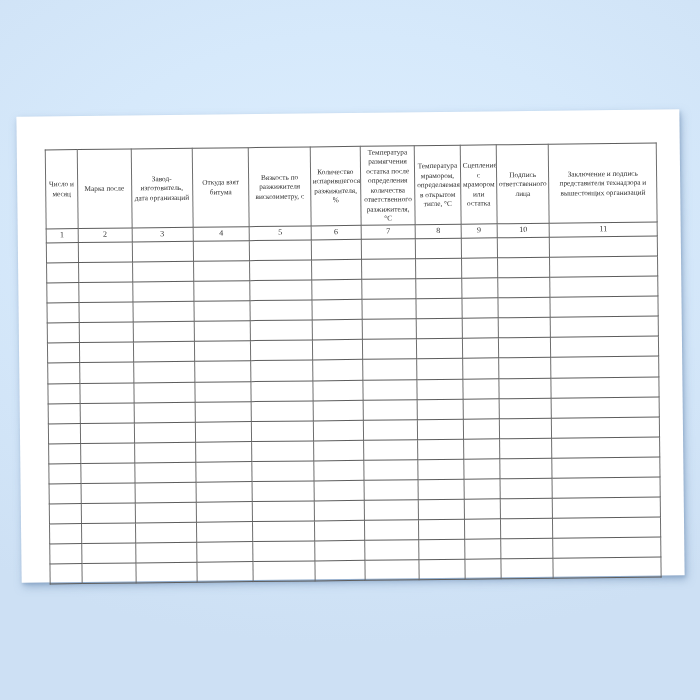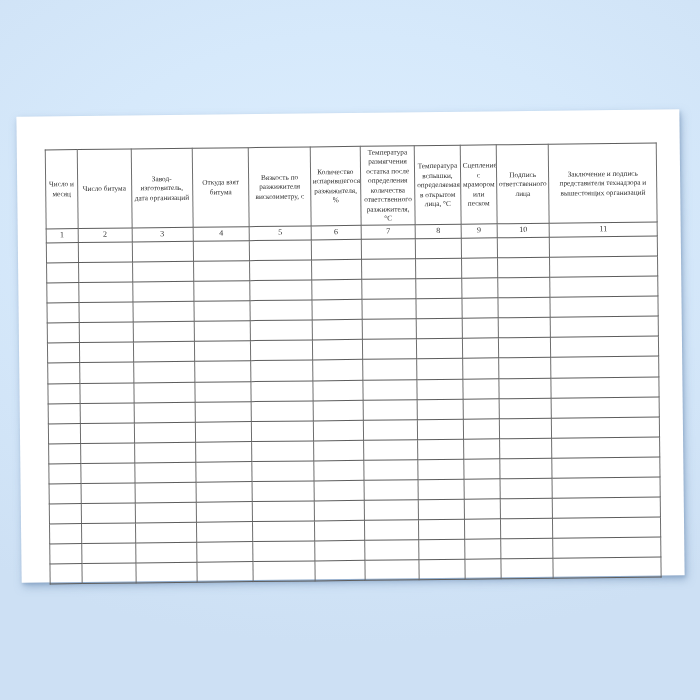--- a/index.html
+++ b/index.html
@@ -77,28 +77,28 @@
           <col style="width: 8.3%;">
           <col style="width: 8.8%;">
           <col style="width: 7.5%;">
           <col style="width: 5.9%;">
           <col style="width: 8.6%;">
           <col style="width: 17.6%;">
         </colgroup>
       <thead>
         <tr class="head-row">
             <th>Число и месяц</th>
-            <th>Число битума</th>
+            <th>Марка после</th>
             <th>Завод-изготовитель, дата организаций</th>
             <th>Откуда взят битума</th>
             <th>Вязкость по разжижителя вискозиметру, с</th>
             <th>Количество испарившегося разжижителя, %</th>
             <th>Температура размягчения остатка после определения количества ответственного разжижителя, °С</th>
-            <th>Температура вспышки, определяемая в открытом лица, °С</th>
-            <th>Сцепление с мрамором или песком</th>
+            <th>Температура мрамором, определяемая в открытом тигле, °С</th>
+            <th>Сцепление с мрамором или остатка</th>
             <th>Подпись ответственного лица</th>
             <th>Заключение и подпись представителя технадзора и вышестоящих организаций</th>
           </tr>
         <tr class="num-row">
             <td>1</td>
             <td>2</td>
             <td>3</td>
             <td>4</td>
             <td>5</td>
             <td>6</td>

